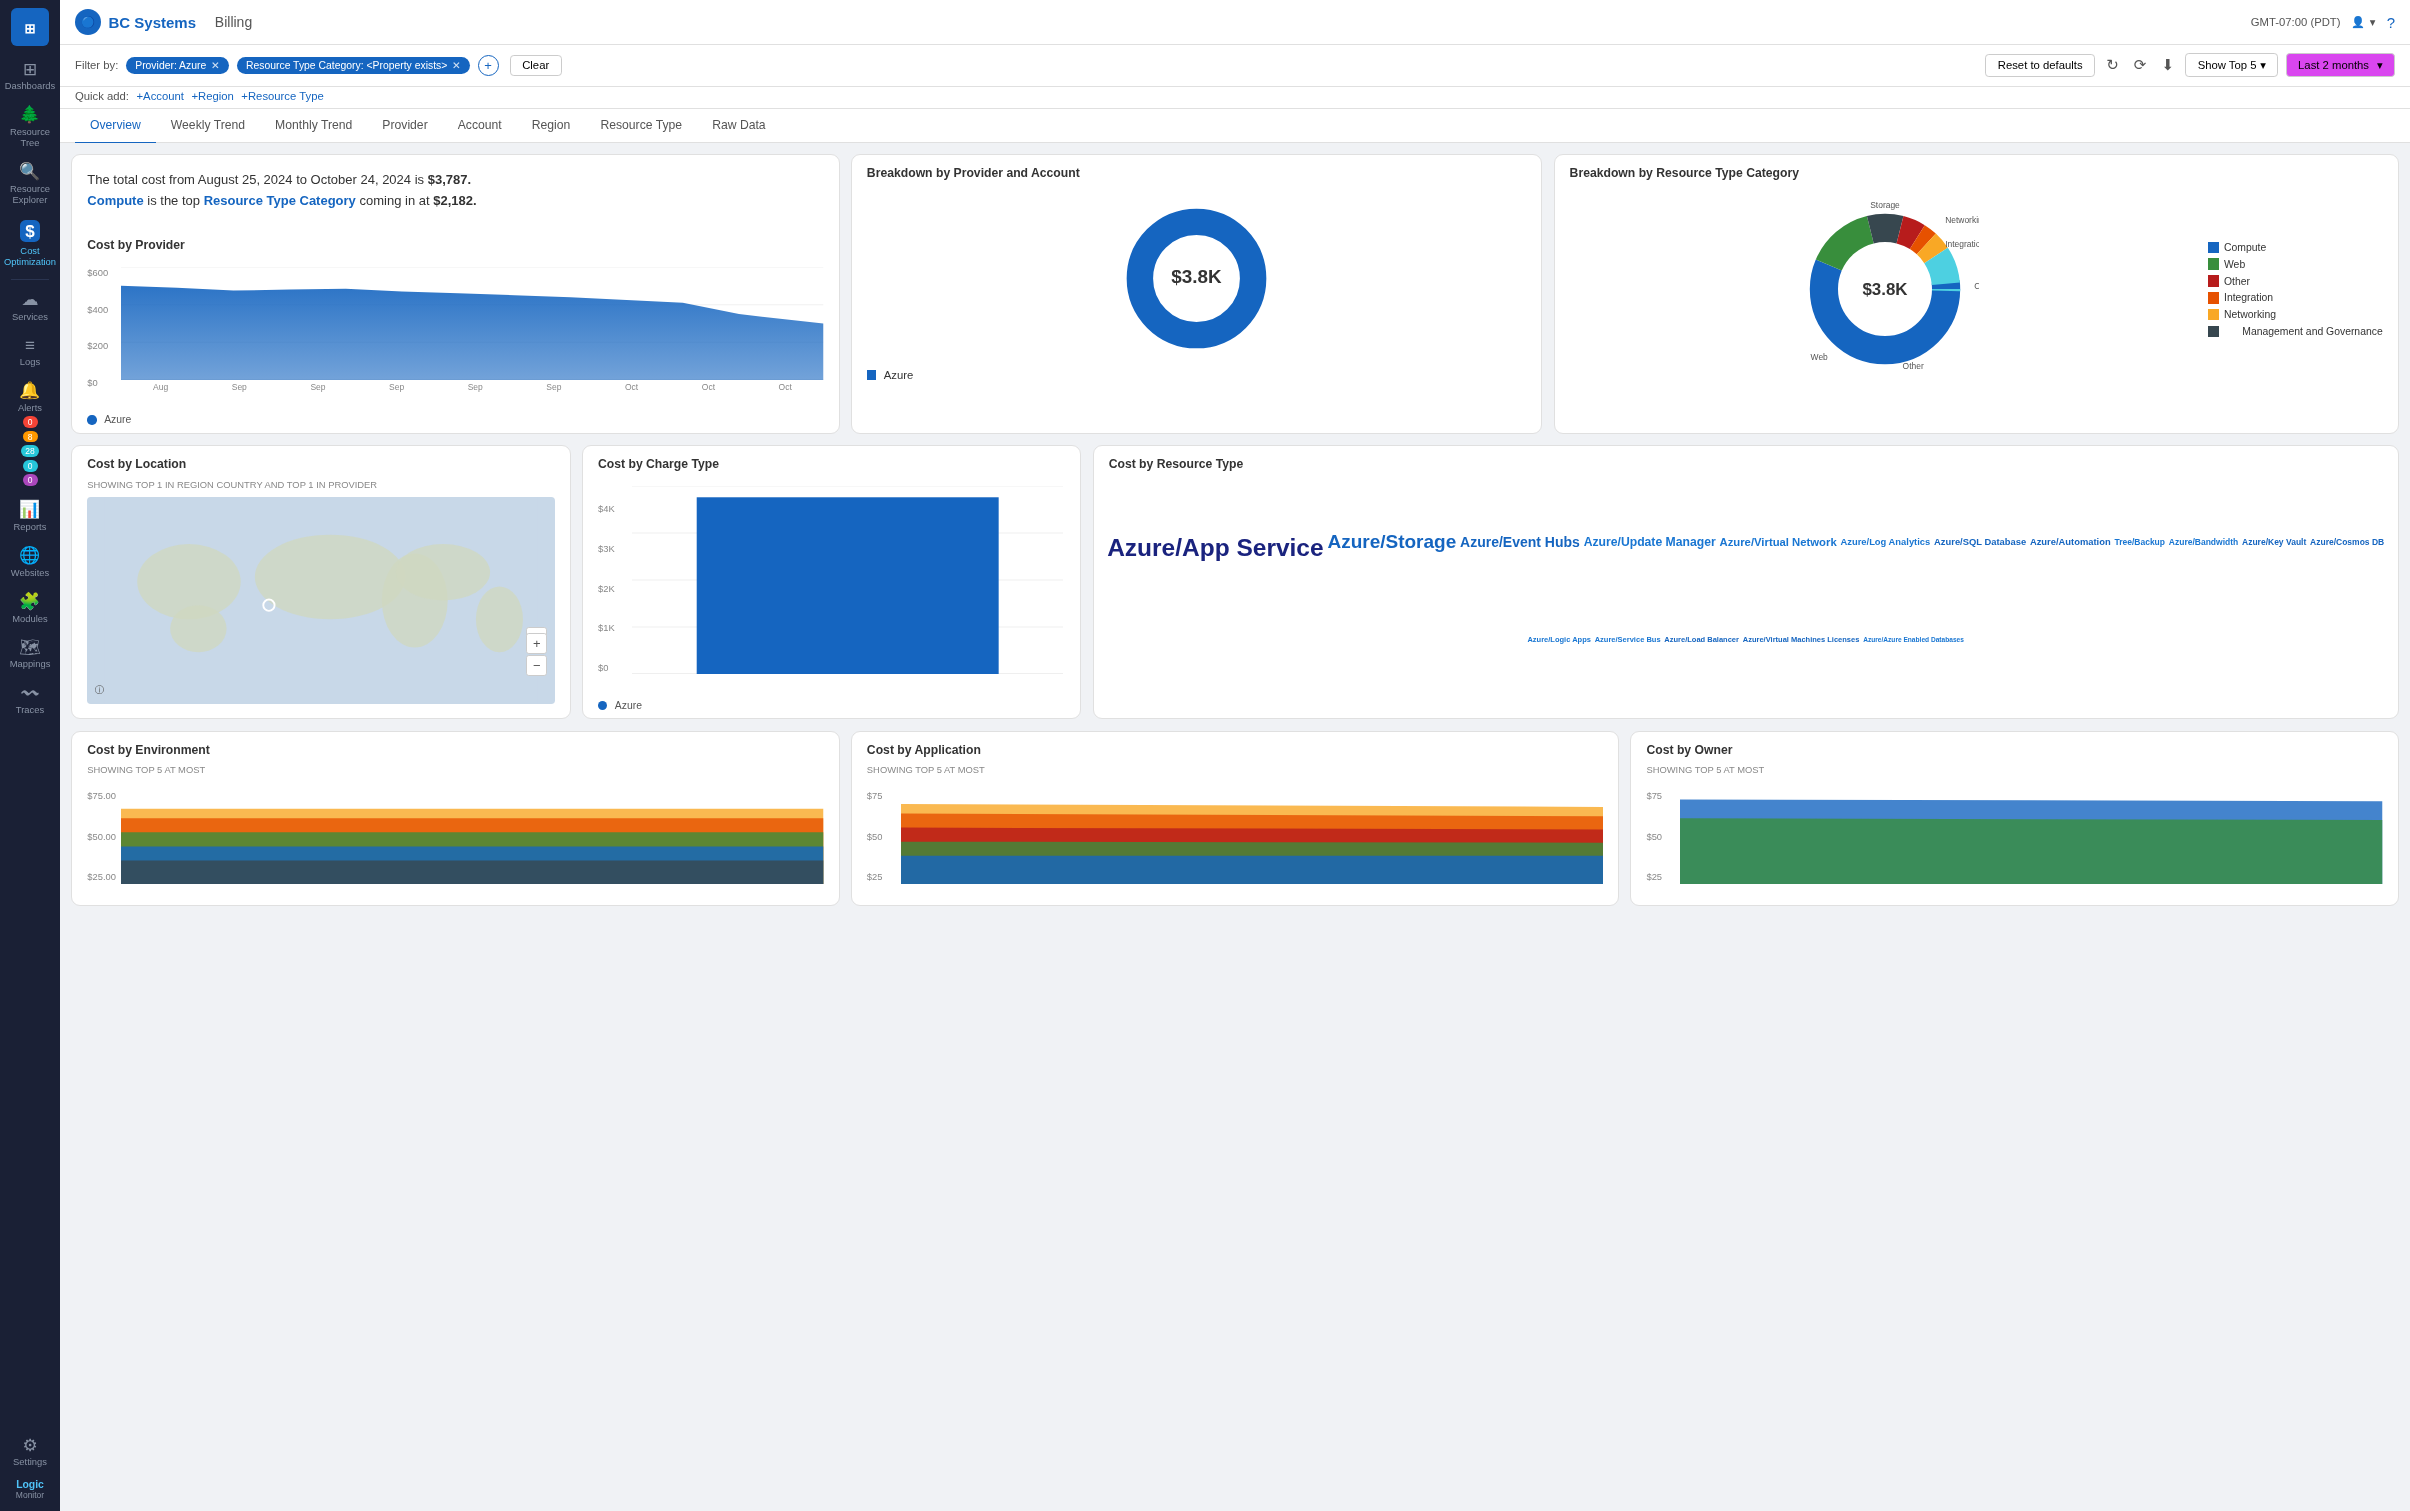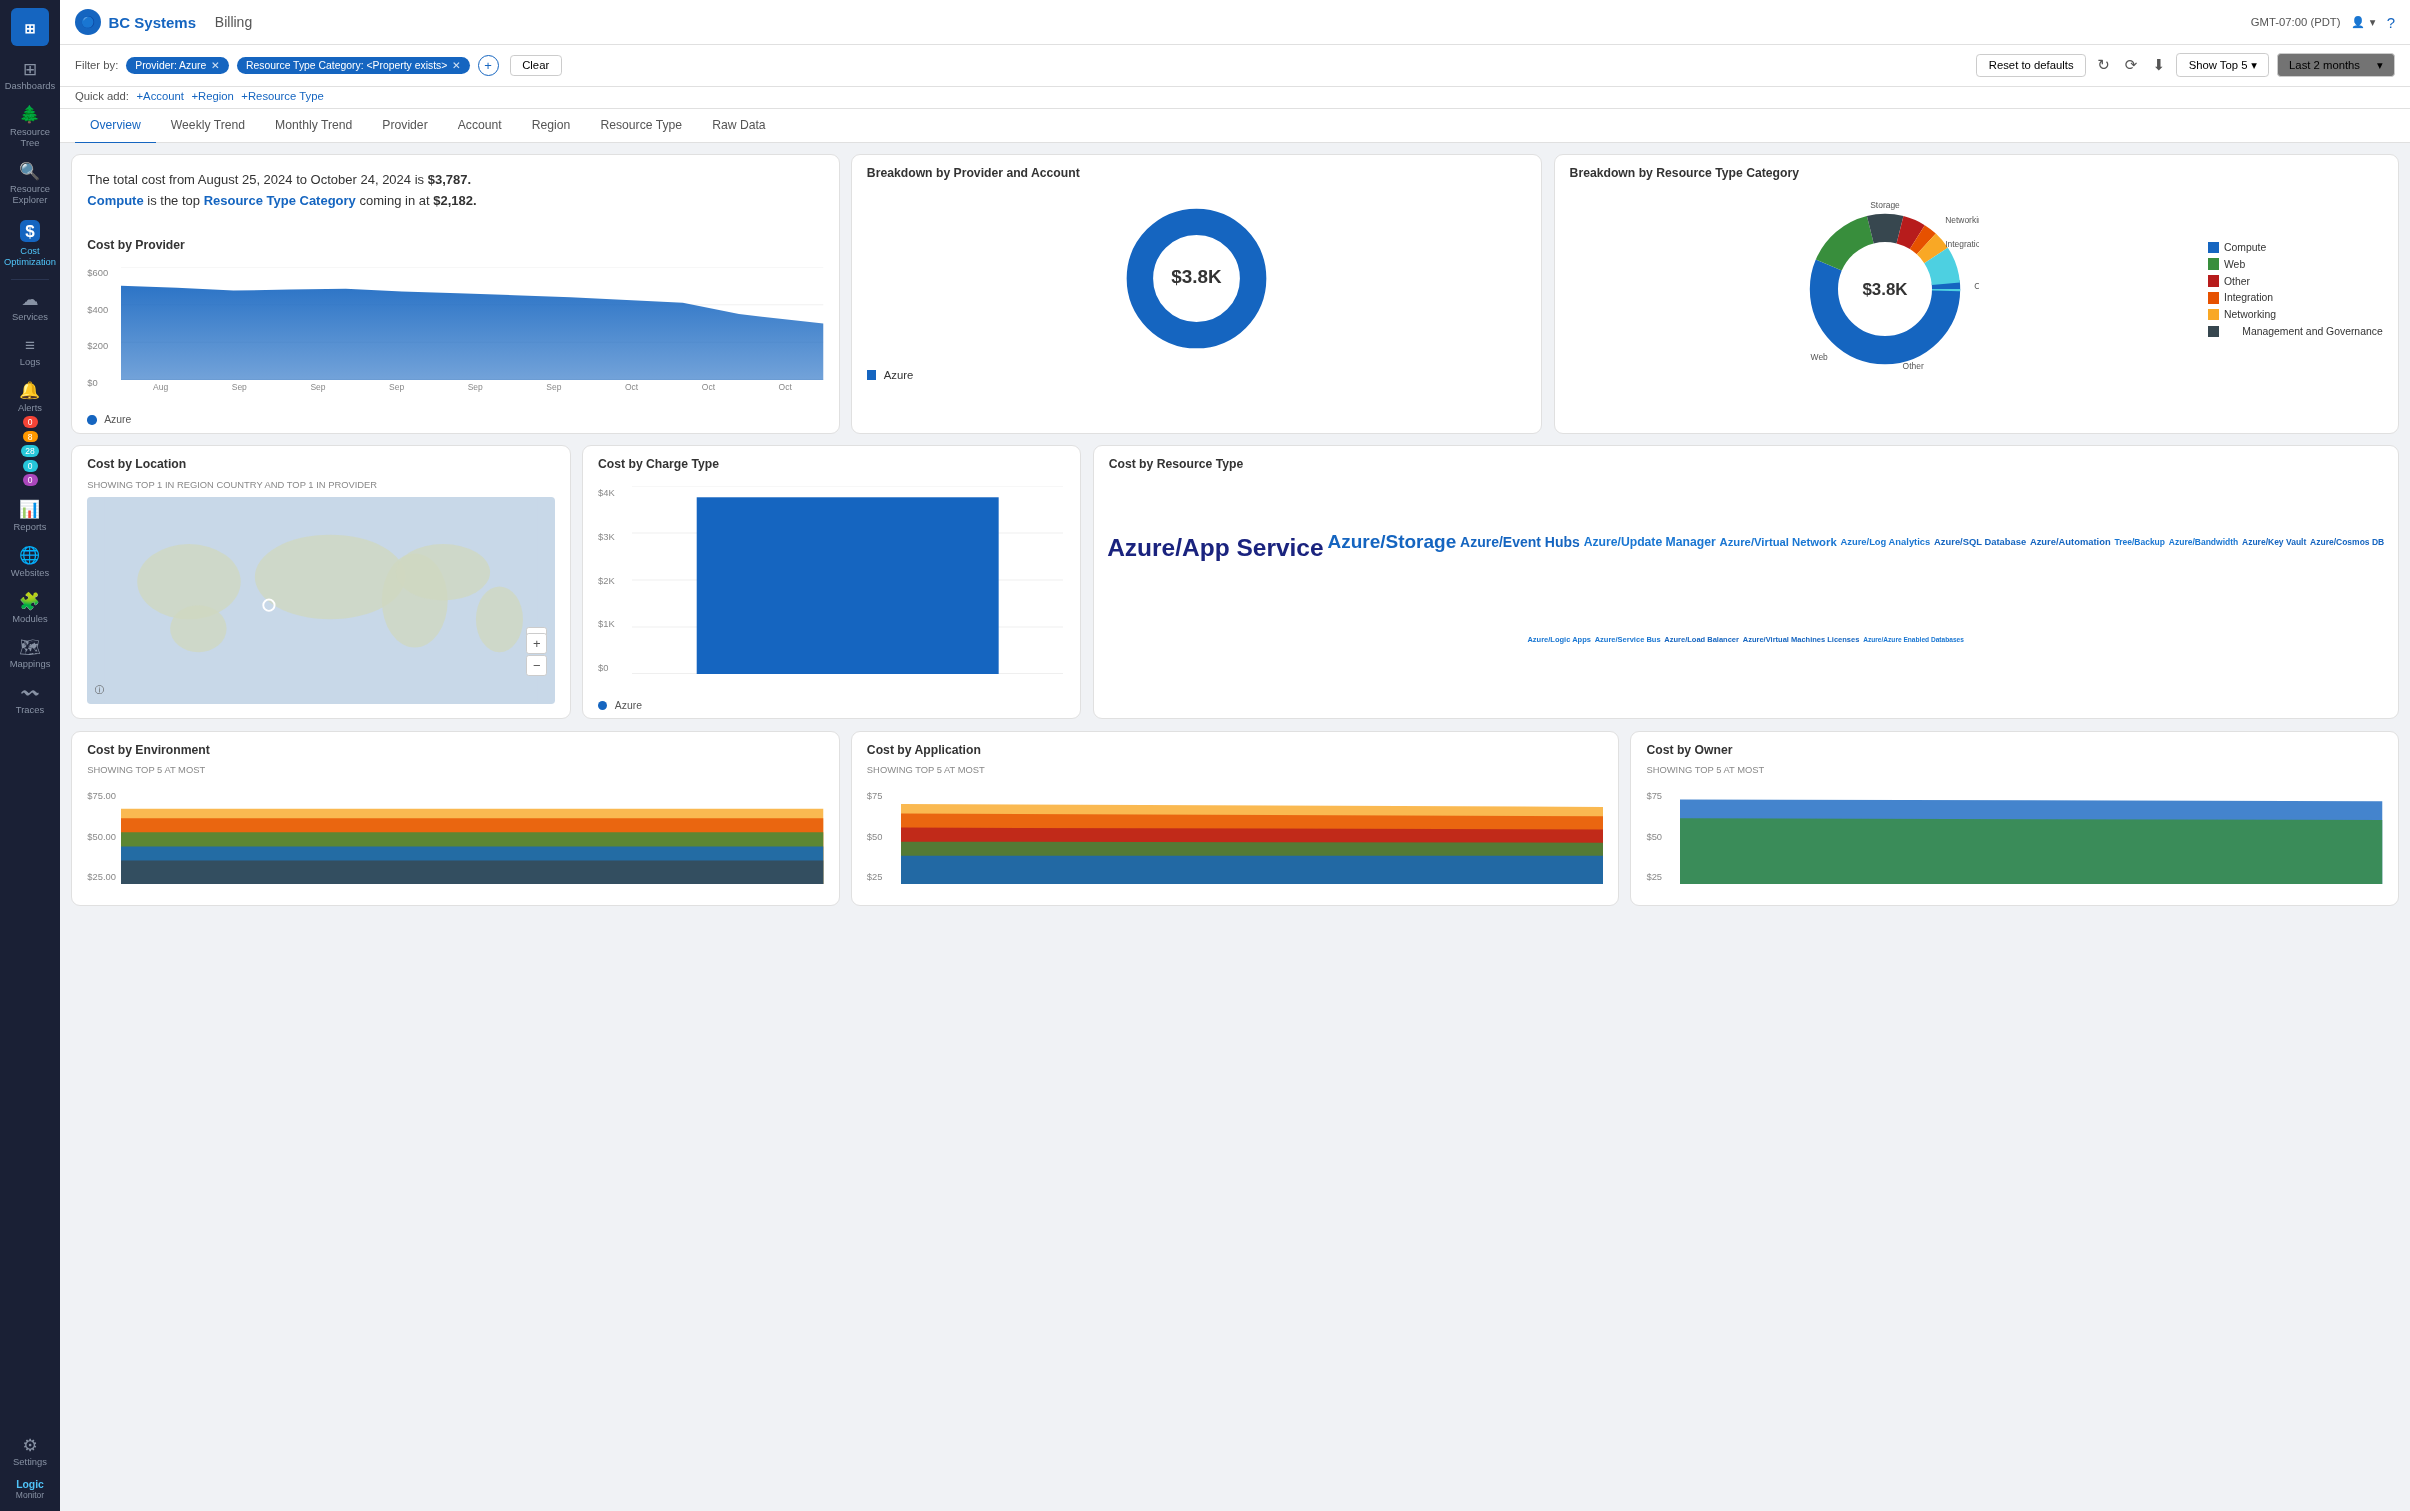--- a/index.html
+++ b/index.html
@@ -38,21 +38,21 @@
     .filter-bar { background: #fff; border-bottom: 0.9px solid #e0e0e0; padding: 7.5px 15px; display: flex; align-items: center; gap: 7.5px; flex-shrink: 0; }
     .filter-label { font-size: 11.3px; color: #555; white-space: nowrap; }
     .filter-tag { background: #1565c0; color: #fff; border-radius: 13px; padding: 2.8px 9.4px; font-size: 10.4px; display: flex; align-items: center; gap: 4.7px; cursor: pointer; }
     .filter-tag .close { cursor: pointer; opacity: 0.8; }
     .filter-add { width: 21px; height: 21px; border: 0.9px solid #1565c0; border-radius: 50%; color: #1565c0; display: flex; align-items: center; justify-content: center; cursor: pointer; font-size: 13px; }
     .filter-clear { margin-left: 3.8px; border: 0.9px solid #ccc; background: #fff; padding: 3.8px 11.3px; border-radius: 3.8px; cursor: pointer; font-size: 11.3px; }
     .filter-right { margin-left: auto; display: flex; align-items: center; gap: 7.5px; }
     .btn-reset { border: 0.9px solid #ccc; background: #fff; padding: 4.7px 11.3px; border-radius: 3.8px; cursor: pointer; font-size: 11.3px; white-space: nowrap; }
     .btn-icon { background: none; border: none; cursor: pointer; color: #555; font-size: 15px; padding: 3.8px; }
     .btn-show-top { border: 0.9px solid #ccc; background: #fff; padding: 4.7px 11.3px; border-radius: 3.8px; cursor: pointer; font-size: 11.3px; display: flex; align-items: center; gap: 3.8px; }
-    .btn-date { border: 0.9px solid #ccc; background: #737373; padding: 4.7px 11.3px; border-radius: 3.8px; cursor: pointer; font-size: 11.3px; display: flex; align-items: center; gap: 17px; }
+    .btn-date { border: 0.9px solid #ccc; background: #d946ef; padding: 4.7px 11.3px; border-radius: 3.8px; cursor: pointer; font-size: 11.3px; display: flex; align-items: center; gap: 8px; }
 
     
     .quick-add-bar { background: #fff; border-bottom: 0.9px solid #e0e0e0; padding: 3.8px 15px 5.6px; display: flex; align-items: center; gap: 7.5px; font-size: 11.3px; flex-shrink: 0; }
     .quick-add-label { color: #555; }
     .quick-add-btn { color: #1565c0; cursor: pointer; font-size: 11.3px; }
 
     
     .tabs { background: #fff; border-bottom: 1.9px solid #e0e0e0; padding: 0 15px; display: flex; gap: 0; flex-shrink: 0; }
     .tab { padding: 9.4px 15px; cursor: pointer; font-size: 12.2px; color: #555; border-bottom: 2.8px solid transparent; margin-bottom: -1.9px; white-space: nowrap; }
     .tab.active { color: #1565c0; border-bottom-color: #1565c0; font-weight: 500; }
@@ -385,21 +385,21 @@
               <div class="map-btn">+</div>
               <div class="map-btn">−</div>
             </div>
             <div class="map-info">ⓘ</div>
           </div>
         </div>
 
         <div class="card">
           <div class="card-title">Cost by Charge Type</div>
           <div style="position:relative; height:217px; padding: 7.5px 15px 22.6px;">
-            <div style="position:absolute; left:15px; top:8px; bottom:22.6px; display:flex; flex-direction:column; justify-content:space-between; font-size:9.4px; color:#888;">
+            <div style="position:absolute; left:15px; top:24px; bottom:22.6px; display:flex; flex-direction:column; justify-content:space-between; font-size:9.4px; color:#888;">
               <span>$4K</span>
                 <span>$3K</span>
                 <span>$2K</span>
                 <span>$1K</span>
                 <span>$0</span>
             </div>
             <svg width="calc(100% - 36px)" height="188" viewBox="0 0 200 200" preserveAspectRatio="none" style="margin-left:34px; width:calc(100%-34px);">
               <line x1="0" y1="0" x2="200" y2="0" stroke="#f0f0f0"></line>
               <line x1="0" y1="50" x2="200" y2="50" stroke="#f0f0f0"></line>
               <line x1="0" y1="100" x2="200" y2="100" stroke="#f0f0f0"></line>

